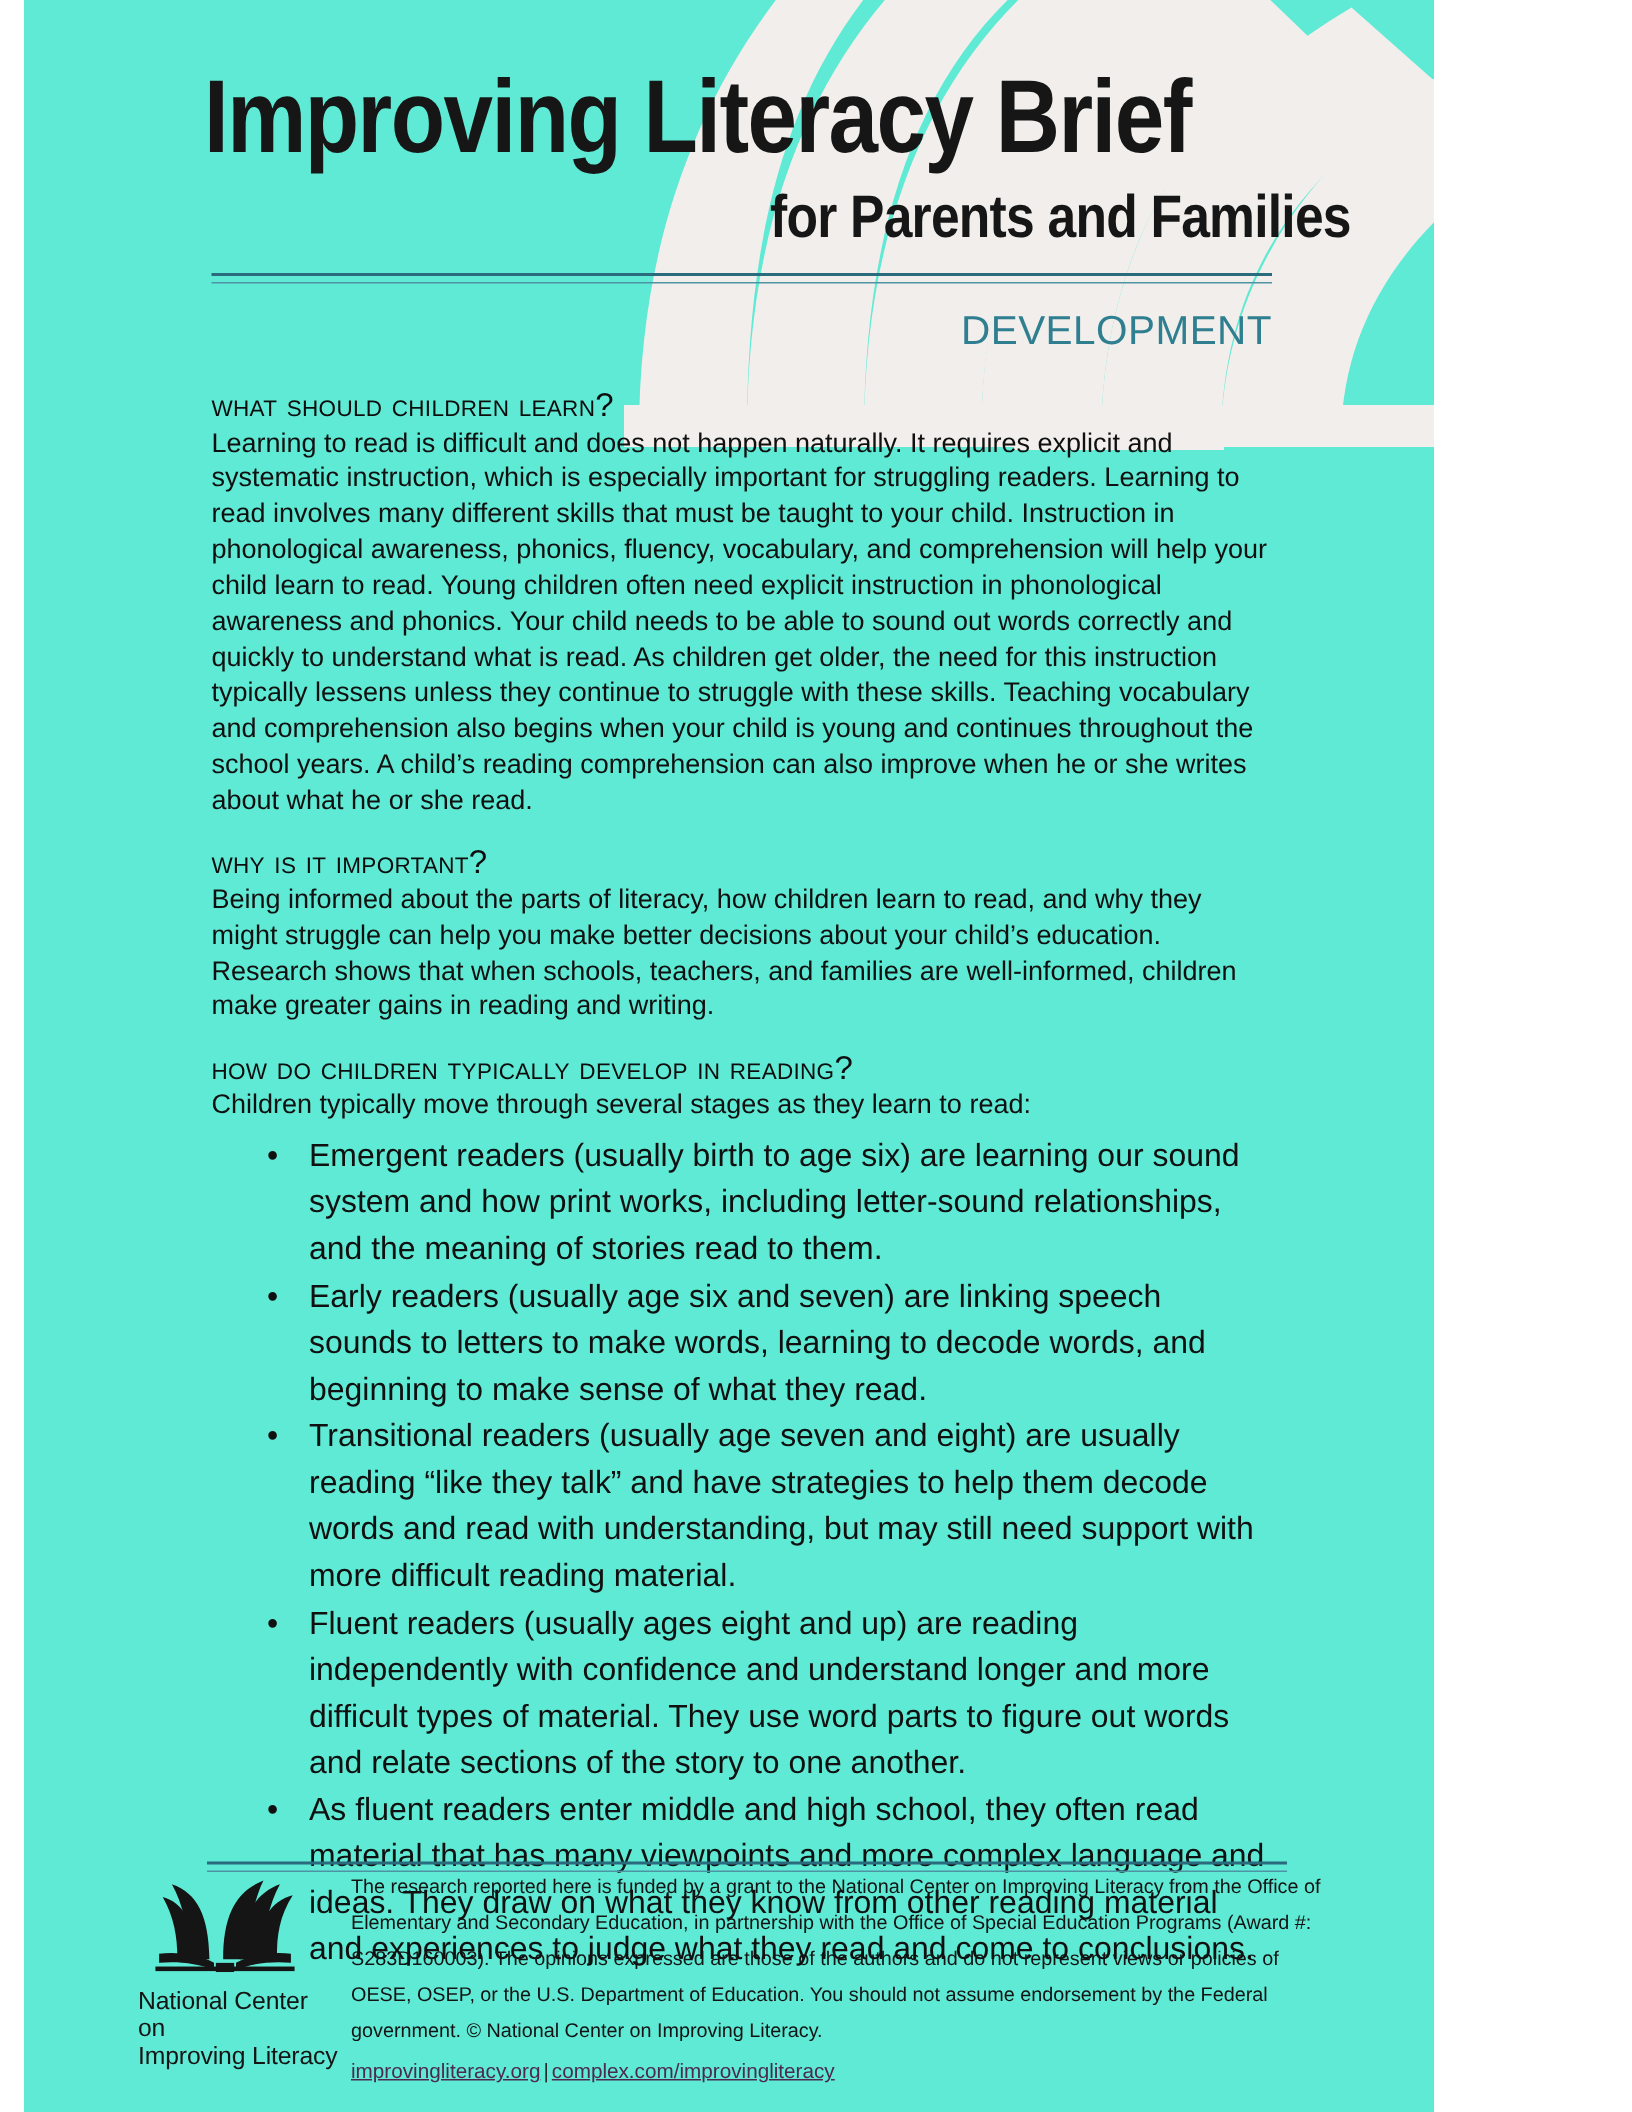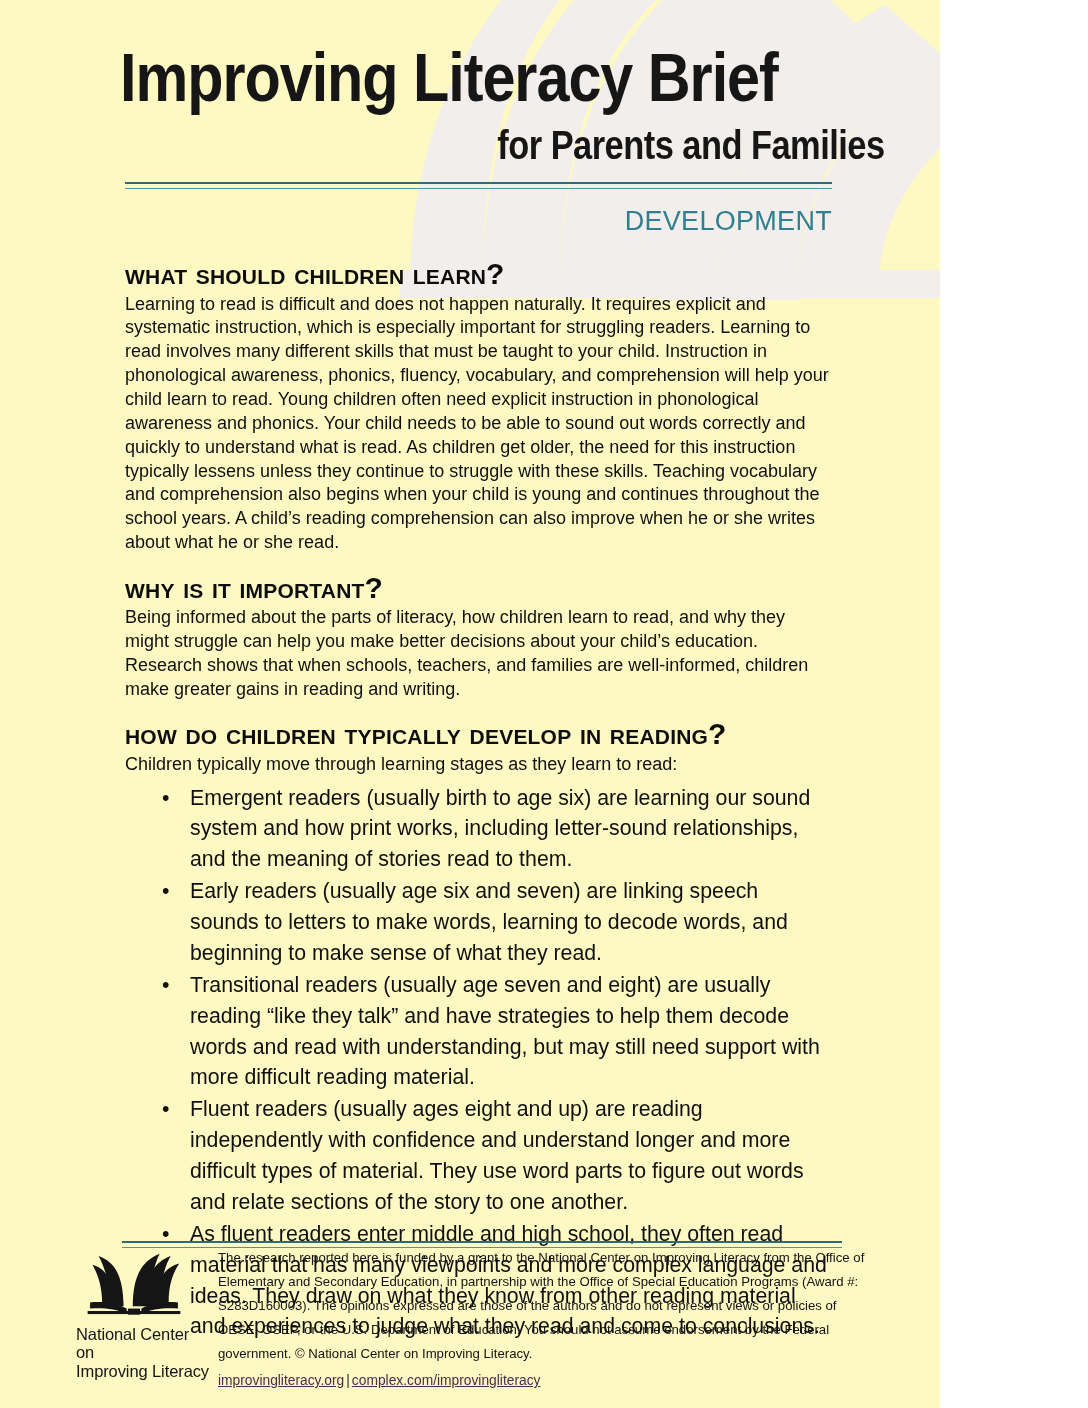--- a/index.html
+++ b/index.html
@@ -12,22 +12,23 @@
     background: #ffffff;
     font-family: "Liberation Sans", sans-serif;
     overflow: hidden;
     position: relative;
   }
 
   .page {
     position: relative;
     width: 940px;
     height: 1408px;
-    background: #fef9c3;
+    background: #5eead4;
     overflow: hidden;
+    margin-left: 16px;
   }
 
   
   .watermark {
     position: absolute;
     top: -30px;
     right: -40px;
     width: 720px;
     height: 330px;
     pointer-events: none;
@@ -93,26 +94,26 @@
   .doc-title .ln1 { display: block; }
   .doc-title .ln2 { display: block; text-align: right; }
 
   
   .content {
     position: relative;
     z-index: 2;
     margin: 18px 108px 0 125px;
   }
   h2.section-heading {
-    font-size: 30px;
+    font-size: 22px;
     line-height: 1.14;
     font-variant: small-caps;
     text-transform: lowercase;
     letter-spacing: 0.2px;
-    font-weight: bold;
+    font-weight: normal;
     color: #0d0d0d;
     margin: 0 0 1px 0;
   }
   p.body-para {
     font-size: 18px;
     line-height: 1.325;
     color: #101010;
     margin: 0 0 16px 0;
     text-align: left;
   }
@@ -239,21 +240,21 @@
 
   <div class="content">
 
     <h2 class="section-heading">What Should Children Learn?</h2>
     <p class="body-para">Learning to read is difficult and does not happen naturally. It requires explicit and systematic instruction, which is especially important for struggling readers.   Learning to read involves many different skills that must be taught to your child.  Instruction in phonological awareness, phonics, fluency, vocabulary, and comprehension will help your child learn to read.  Young children often need explicit instruction in phonological awareness and phonics. Your child needs to be able to sound out words correctly and quickly to understand what is read. As children get older, the need for this instruction typically lessens unless they continue to struggle with these skills.  Teaching vocabulary and comprehension also begins when your child is young and continues throughout the school years. A child’s reading comprehension can also improve when he or she writes about what he or she read.</p>
 
     <h2 class="section-heading">Why Is It Important?</h2>
     <p class="body-para">Being informed about the parts of literacy, how children learn to read, and why they might struggle can help you make better decisions about your child’s education. Research shows that when schools, teachers, and families are well-informed, children make greater gains in reading and writing.</p>
 
     <h2 class="section-heading">How Do Children Typically Develop in Reading?</h2>
-    <p class="body-para" style="margin-bottom:0">Children typically move through learning stages as they learn to read:</p>
+    <p class="body-para" style="margin-bottom:0">Children typically move through several stages as they learn to read:</p>
 
     <ul class="bullets">
       <li>
         <span class="bullet-dot">•</span>
         <span>Emergent readers (usually birth to age six) are learning our sound system and how print works, including letter-sound relationships, and the meaning of stories read to them.</span>
       </li>
       <li>
         <span class="bullet-dot">•</span>
         <span>Early readers (usually age six and seven) are linking speech sounds to letters to make words, learning to decode words, and beginning to make sense of what they read.</span>
       </li>

